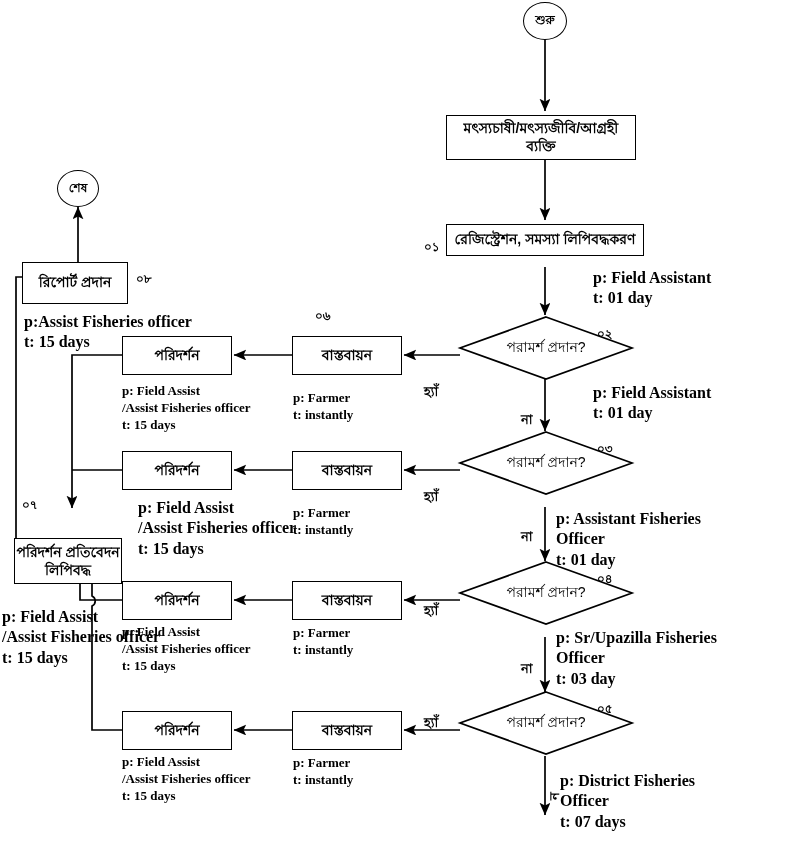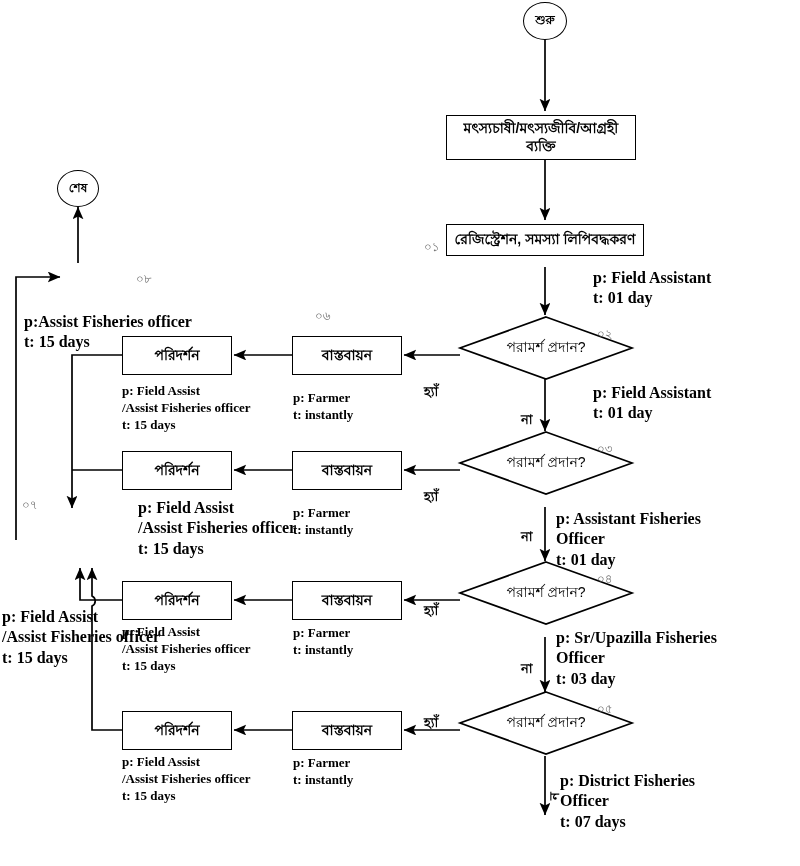--- a/index.html
+++ b/index.html
@@ -57,22 +57,22 @@
     line-height:1.28;
     color:#000;
     white-space:pre;
   }
   .note.big{font-size:13px;line-height:1.3;}
 
   .step-num{
     position:absolute;
     font-family:"Liberation Sans","DejaVu Sans",sans-serif;
     font-size:12px;
-    font-weight:400;
-    color:#737373;
+    font-weight:700;
+    color:#000000;
   }
 
   .edge-lbl{
     position:absolute;
     font-family:"Liberation Sans","DejaVu Sans",sans-serif;
     font-weight:700;
     font-size:13px;
     color:#000;
   }
   .edge-lbl.rot{
@@ -151,21 +151,28 @@
 
   <div class="node pbox" style="left:446px;top:115px;width:190px;height:45px;">
     <span>মৎস্যচাষী/মৎস্যজীবি/আগ্রহী ব্যক্তি</span>
   </div>
 
   <div class="node pbox" style="left:446px;top:224px;width:198px;height:32px;">
     <span>রেজিস্ট্রেশন, সমস্যা লিপিবদ্ধকরণ</span>
   </div>
 
 
-
+  <div class="node pbox" style="left:22px;top:262px;width:106px;height:42px;">
+    <span>রিপোর্ট প্রদান</span>
+  </div>
+
+  <div class="node pbox two-line" style="left:14px;top:538px;width:108px;height:46px;flex-direction:column;">
+    <span>পরিদর্শন প্রতিবেদন</span>
+    <span>লিপিবদ্ধ</span>
+  </div>
 
   <div class="node pbox" style="left:122px;top:336px;width:110px;height:39px;">
     <span>পরিদর্শন</span>
   </div>
   <div class="node pbox" style="left:122px;top:451px;width:110px;height:39px;">
     <span>পরিদর্শন</span>
   </div>
   <div class="node pbox" style="left:122px;top:581px;width:110px;height:39px;">
     <span>পরিদর্শন</span>
   </div>

